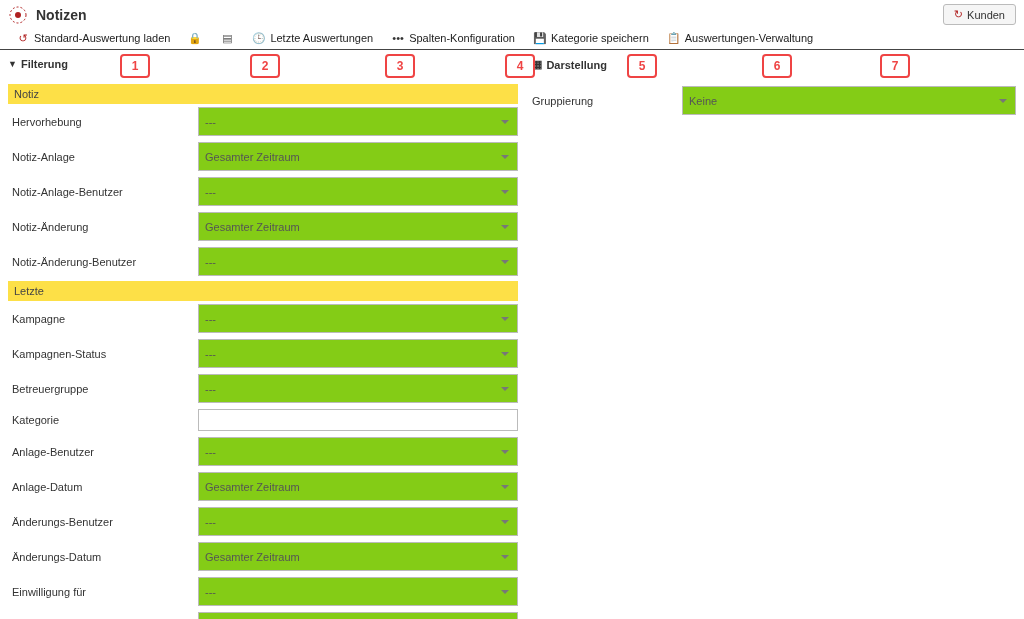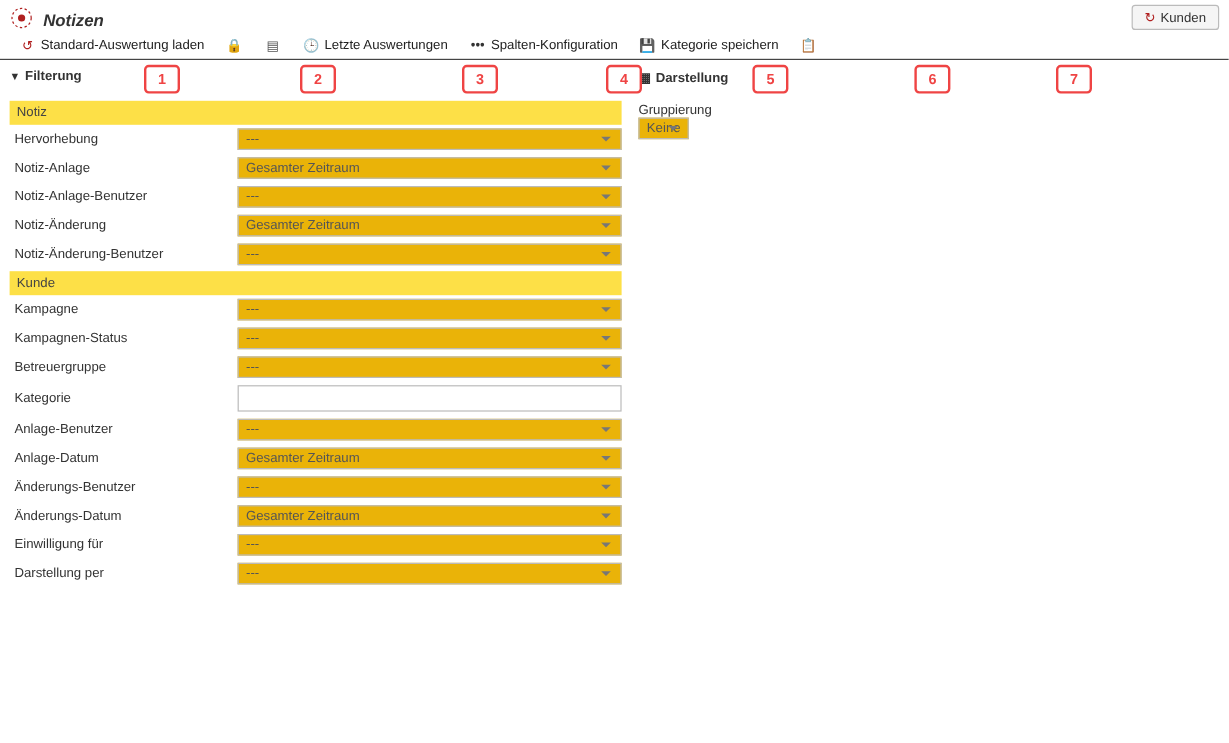--- a/index.html
+++ b/index.html
@@ -11,23 +11,22 @@
       width: 1024px;
     }
     .header-bar {
       display: flex;
       align-items: center;
       justify-content: space-between;
       padding: 4px 8px 2px 8px;
     }
     .header-left {
       display: flex;
-      align-items: flex-end;
+      align-items: center;
       gap: 8px;
-      font-style: italic;
     }
     .app-icon {
       width: 20px; height: 20px;
       display: inline-flex; align-items: center; justify-content: center;
     }
     .page-title {
       font-size: 14px;
       font-weight: bold;
     }
     .kunden-btn {
@@ -105,22 +104,22 @@
     .row-label {
       width: 190px;
       font-size: 11px;
       color: #333;
       padding-left: 4px;
     }
     .row-field { flex: 1; }
     .dropdown {
       position: relative;
       border: 1px solid #bbb;
-      background: #eab308;
-      height: 18px;
+      background: #84cc16;
+      height: 29px;
       display: flex;
       align-items: center;
       padding: 0 6px;
       font-size: 11px;
       color: #555;
       cursor: pointer;
     }
     .dropdown::after {
       content: "";
       position: absolute;
@@ -135,23 +134,22 @@
     .text-input {
       border: 1px solid #bbb;
       background: #fff;
       height: 22px;
       width: 100%;
       padding: 0 6px;
       font-size: 11px;
     }
     .right-row {
       display: flex;
-      align-items: flex-start;
+      align-items: center;
       padding: 3px 0;
-      flex-direction: column;
     }
     .right-label {
       width: 150px;
       font-size: 11px;
       color: #333;
     }
     .right-field { flex: 1; }
     .checkbox-row {
       display: flex;
       align-items: center;
@@ -210,20 +208,21 @@
   <div class="toolbar-item">
     <span class="ticon ico-dark">•••</span>
     <span>Spalten-Konfiguration</span>
   </div>
   <div class="toolbar-item">
     <span class="ticon ico-dark">💾</span>
     <span>Kategorie speichern</span>
   </div>
   <div class="toolbar-item">
     <span class="ticon ico-red">📋</span>
+    <span>Auswertungen-Verwaltung</span>
   </div>
 </div>
 
 <div class="num-row">
   <div class="num-box" style="left:120px">1</div>
   <div class="num-box" style="left:250px">2</div>
   <div class="num-box" style="left:385px">3</div>
   <div class="num-box" style="left:505px">4</div>
   <div class="num-box" style="left:627px">5</div>
   <div class="num-box" style="left:762px">6</div>
@@ -274,21 +273,21 @@
     </div>
     <div class="row">
       <div class="row-label">Notiz-Änderung-Benutzer</div>
       <div class="row-field">
           <div class="dropdown">
             <span>---</span>
           </div>
         </div>
     </div>
 
-    <div class="section-band">Kunde</div>
+    <div class="section-band">Letzte</div>
 
     <div class="row">
       <div class="row-label">Kampagne</div>
       <div class="row-field">
           <div class="dropdown">
             <span>---</span>
           </div>
         </div>
     </div>
     <div class="row">

